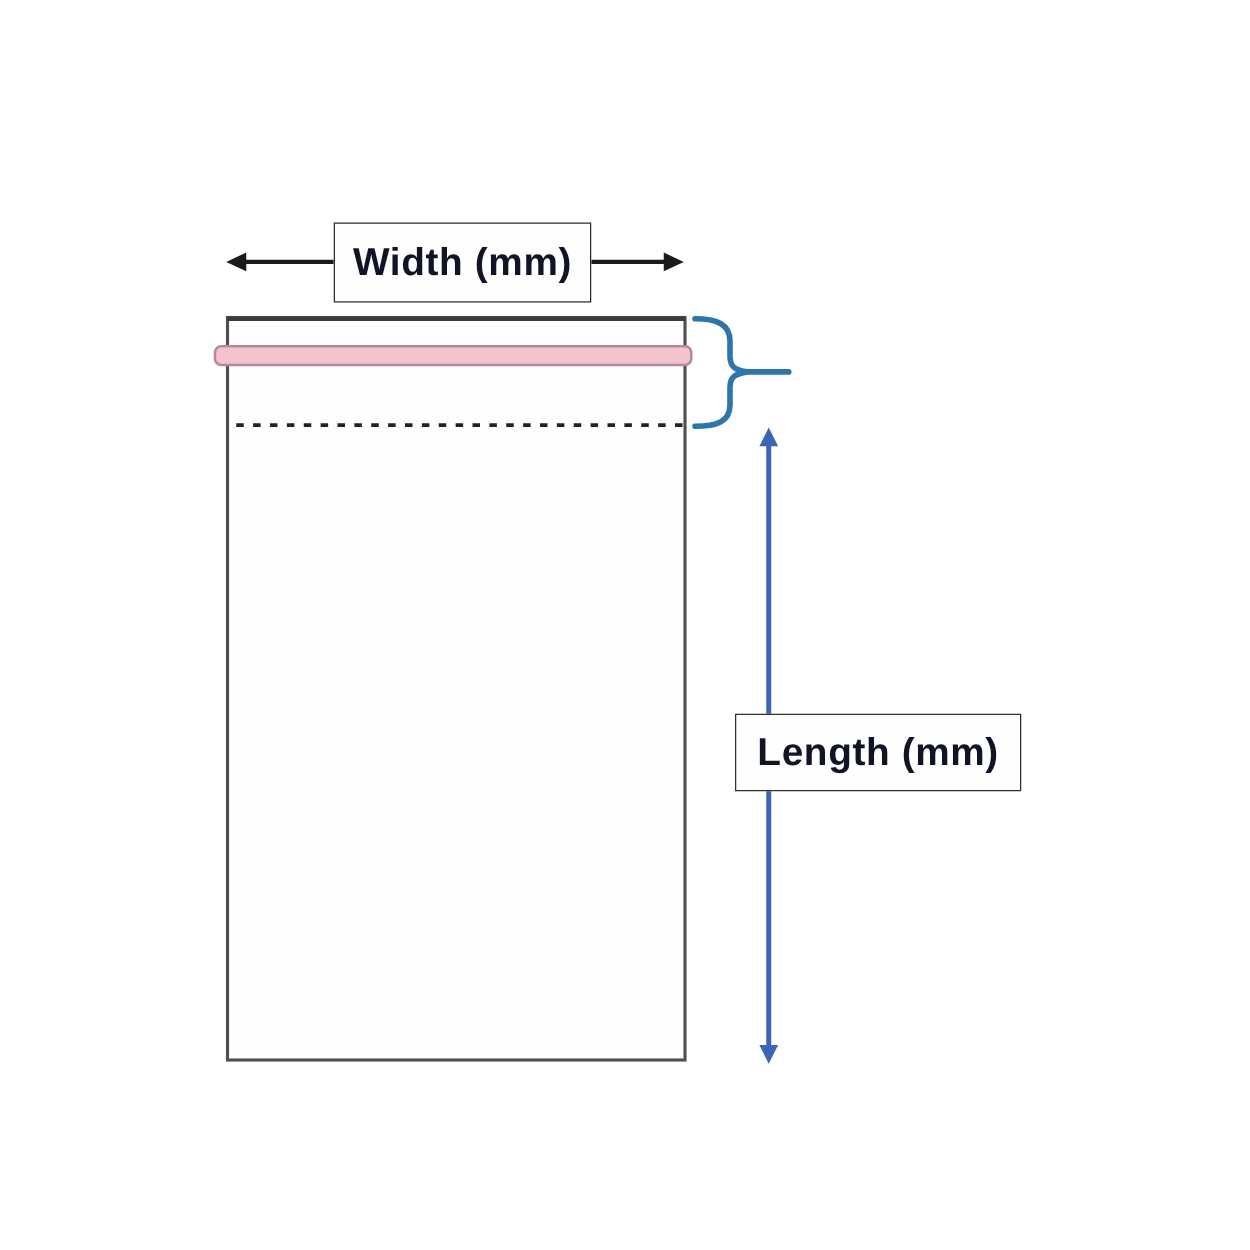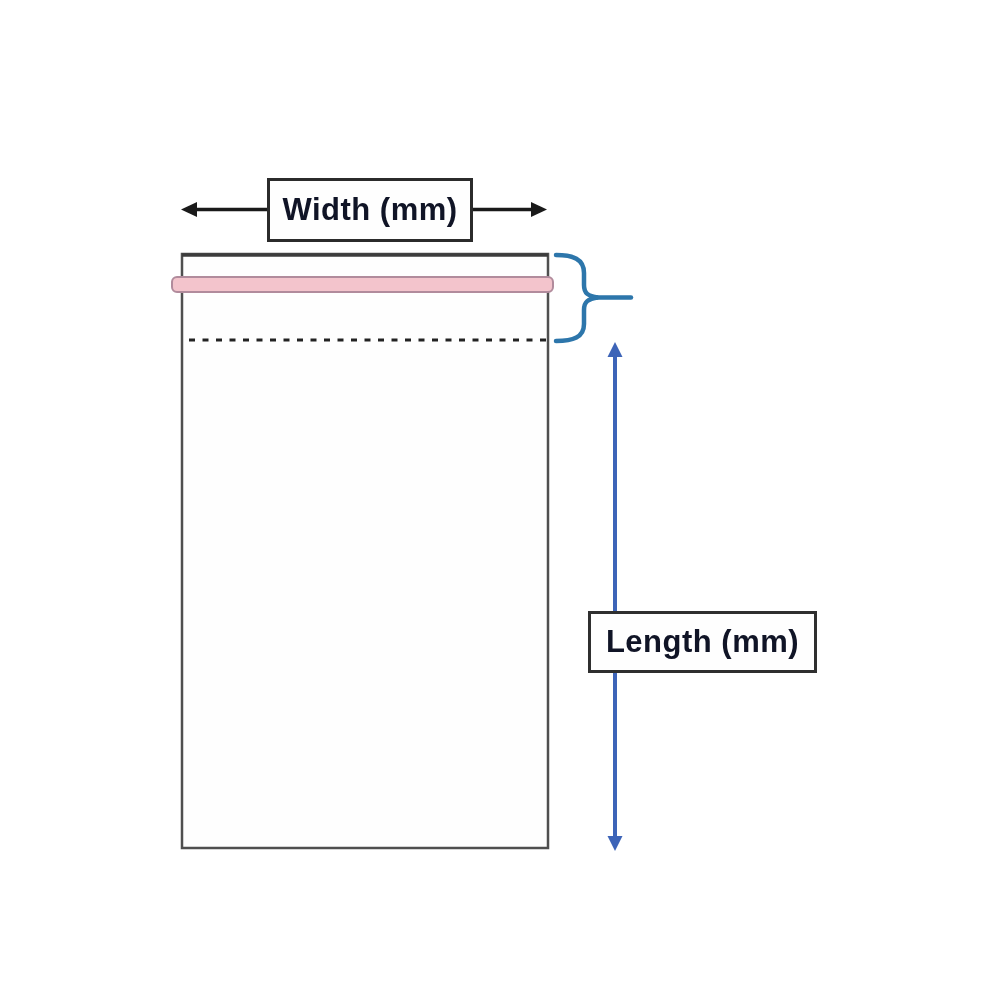--- a/index.html
+++ b/index.html
@@ -21,31 +21,31 @@
     top: 0;
     width: 1000px;
     height: 1000px;
   }
   .dim-label {
     position: absolute;
     display: flex;
     align-items: center;
     justify-content: center;
     background: #fefefe;
-    border: 3px solid #3b82f6;
+    border: 1px solid #3b82f6;
     box-sizing: border-box;
     font-weight: bold;
     font-size: 31px;
     color: #101426;
     letter-spacing: 0.5px;
     white-space: pre;
   }
   .label-width  { left: 267px; top: 178px; width: 206px; height: 64px; border-color: #2b2b2b; }
   .label-flap   { left: 633px; top: 277px; width: 211px; height: 60px; border-color: #4a4a4a; }
-  .label-length { left: 588px; top: 571px; width: 229px; height: 62px; border-color: #2f2f2f; margin-top: 40px; }
+  .label-length { left: 588px; top: 571px; width: 229px; height: 62px; border-color: #2f2f2f; }
 </style>
 </head>
 <body>
 
 <div class="stage">
 
   <svg class="diagram-svg" viewBox="0 0 1000 1000" xmlns="http://www.w3.org/2000/svg">
 
     <rect x="182" y="254" width="366" height="594" stroke-width="2.5" fill="#fefefe" stroke="#4f4f4f"></rect>
 

